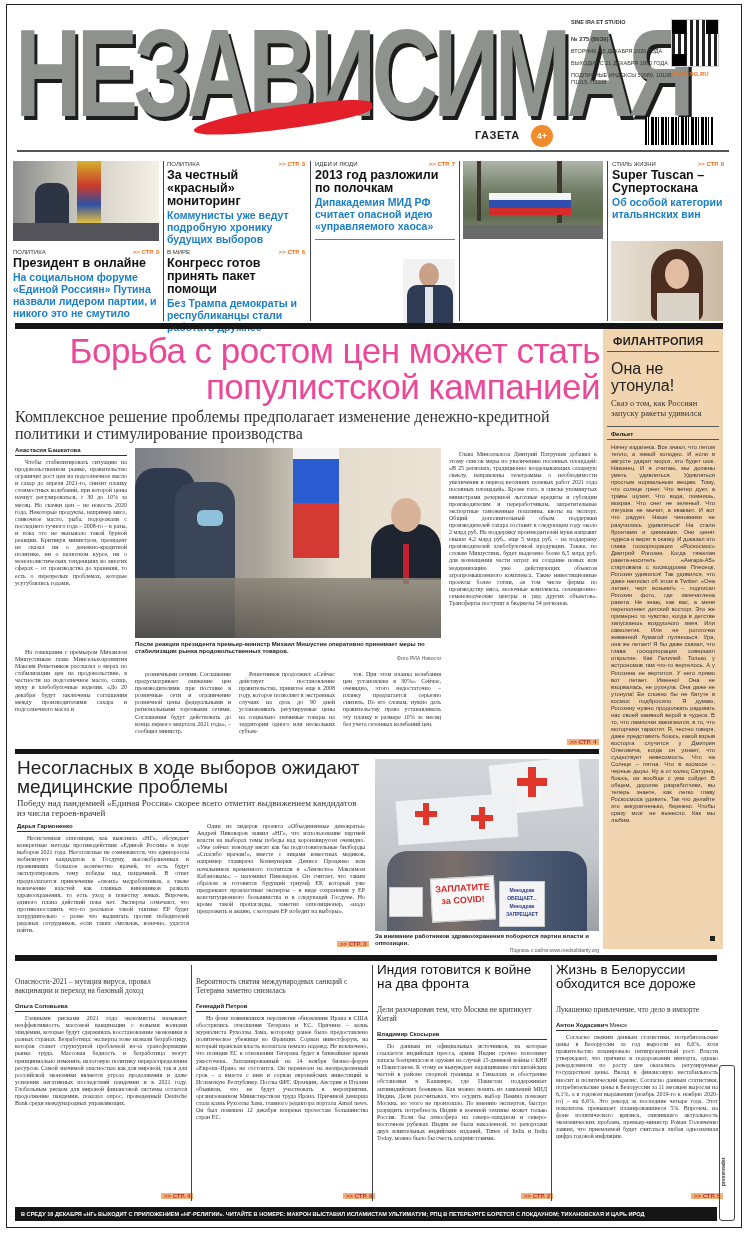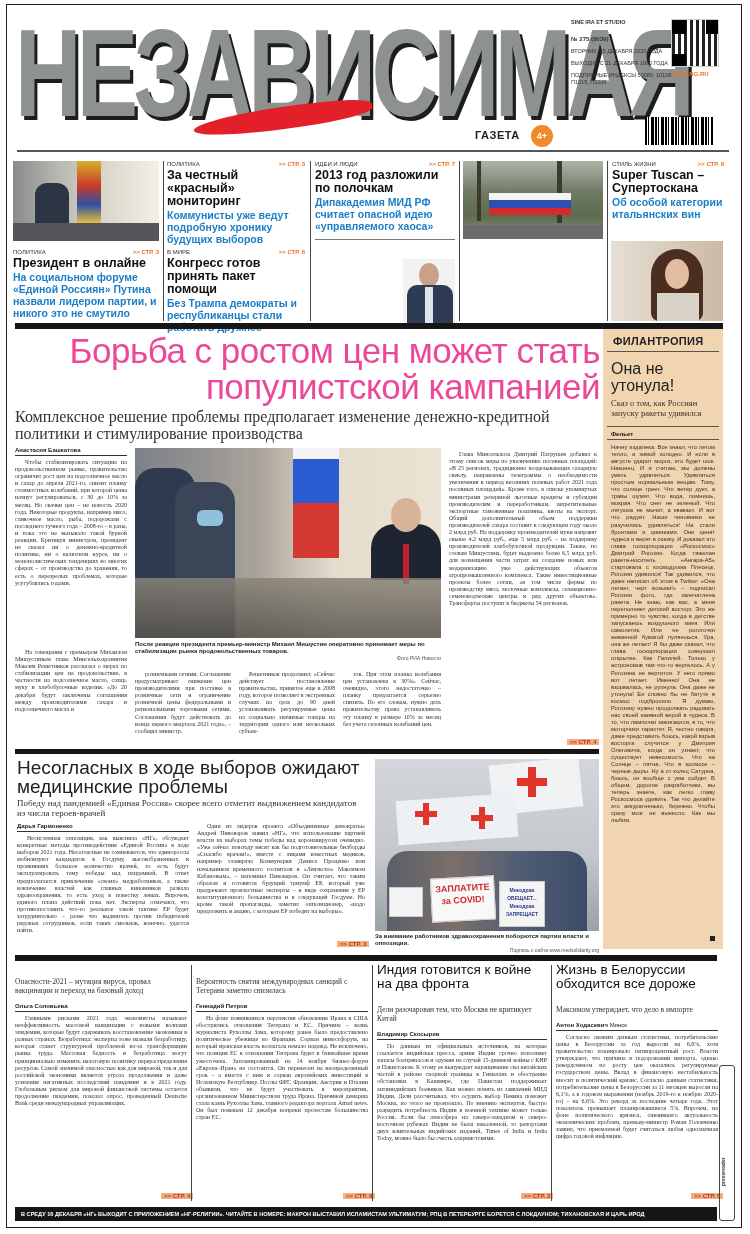--- a/index.html
+++ b/index.html
@@ -257,21 +257,21 @@
     <div class="b-head">Индия готовится к войне на два фронта</div>
     <div class="b-deck">Дели разочарован тем, что Москва не критикует Китай</div>
     <div class="byline">Владимир Скосырев</div>
     <div class="body-text" style="height:140px;">По данным из официальных источников, на которые ссылается индийская пресса, армия Индии срочно пополняет запасы боеприпасов и оружия на случай 15-дневной войны с КНР и Пакистаном. К этому ее вынуждает наращивание сил китайских частей в районе спорной границы в Гималаях и обострение обстановки в Кашмире, где Пакистан поддерживает антииндийских боевиков. Как можно понять из заявлений МИД Индии, Дели рассчитывал, что осудить выбор Пекина поможет Москва, но этого не произошло. По мнению экспертов, быстро разрядить потребность Индии в военной технике может только Россия. Если бы атмосфера на северо-западном и северо-восточном рубежах Индии не была накаленной, то репортажи двух влиятельных индийских изданий, Times of India и India Today, можно было бы счесть алармистскими.</div>
   </div>
   <div class="pg-tag" style="left:514px;top:1188px;">&gt;&gt; СТР. 2</div>
   <div class="vsep" style="left:544px;top:960px;height:236px;"></div>
 
   <div class="b-col" style="left:549px;width:162px;">
     <div class="b-head">Жизнь в Белоруссии обходится все дороже</div>
-    <div class="b-deck">Максимом утверждает, что дело в импорте</div>
+    <div class="b-deck">Лукашенко привлечение, что дело в импорте</div>
     <div class="byline"><span>Антон Ходасевич</span> <span style="font-weight:400;">Минск</span></div>
     <div class="body-text" style="height:140px;">Согласно свежим данным статистики, потребительские цены в Белоруссии за год выросли на 6,6%, хотя правительство планировало пятипроцентный рост. Власти утверждают, что причина в подорожании импорта, однако рекордсменом по росту цен оказались регулируемые государством цены. Вклад в финансовую нестабильность вносит и политический кризис. Согласно данным статистики, потребительские цены в Белоруссии за 11 месяцев выросли на 6,1%, а в годовом выражении (ноябрь 2019-го к ноябрю 2020-го) – на 6,6%. Это рекорд за последние четыре года. Этот показатель превышает планировавшиеся 5%. Впрочем, на фоне политического кризиса, снизившего актуальность экономических проблем, премьер-министр Роман Головченко заявил, что приемлемой будет считаться любая однозначная цифра годовой инфляции.</div>
   </div>
   <div class="pg-tag" style="left:684px;top:1188px;">&gt;&gt; СТР. 5</div>
 
   <div class="footer-bar">В СРЕДУ 16 ДЕКАБРЯ «НГ» ВЫХОДИТ С ПРИЛОЖЕНИЕМ «НГ-РЕЛИГИИ». ЧИТАЙТЕ В НОМЕРЕ: МАКРОН ВЫСТАВИЛ ИСЛАМИСТАМ УЛЬТИМАТУМ; РПЦ В ПЕТЕРБУРГЕ БОРЕТСЯ С ЛОКДАУНОМ; ТИХАНОВСКАЯ И ЦАРЬ ИРОД</div>
   <div class="side-tab">
       <span>pressreader</span>
     </div>
 </div>

